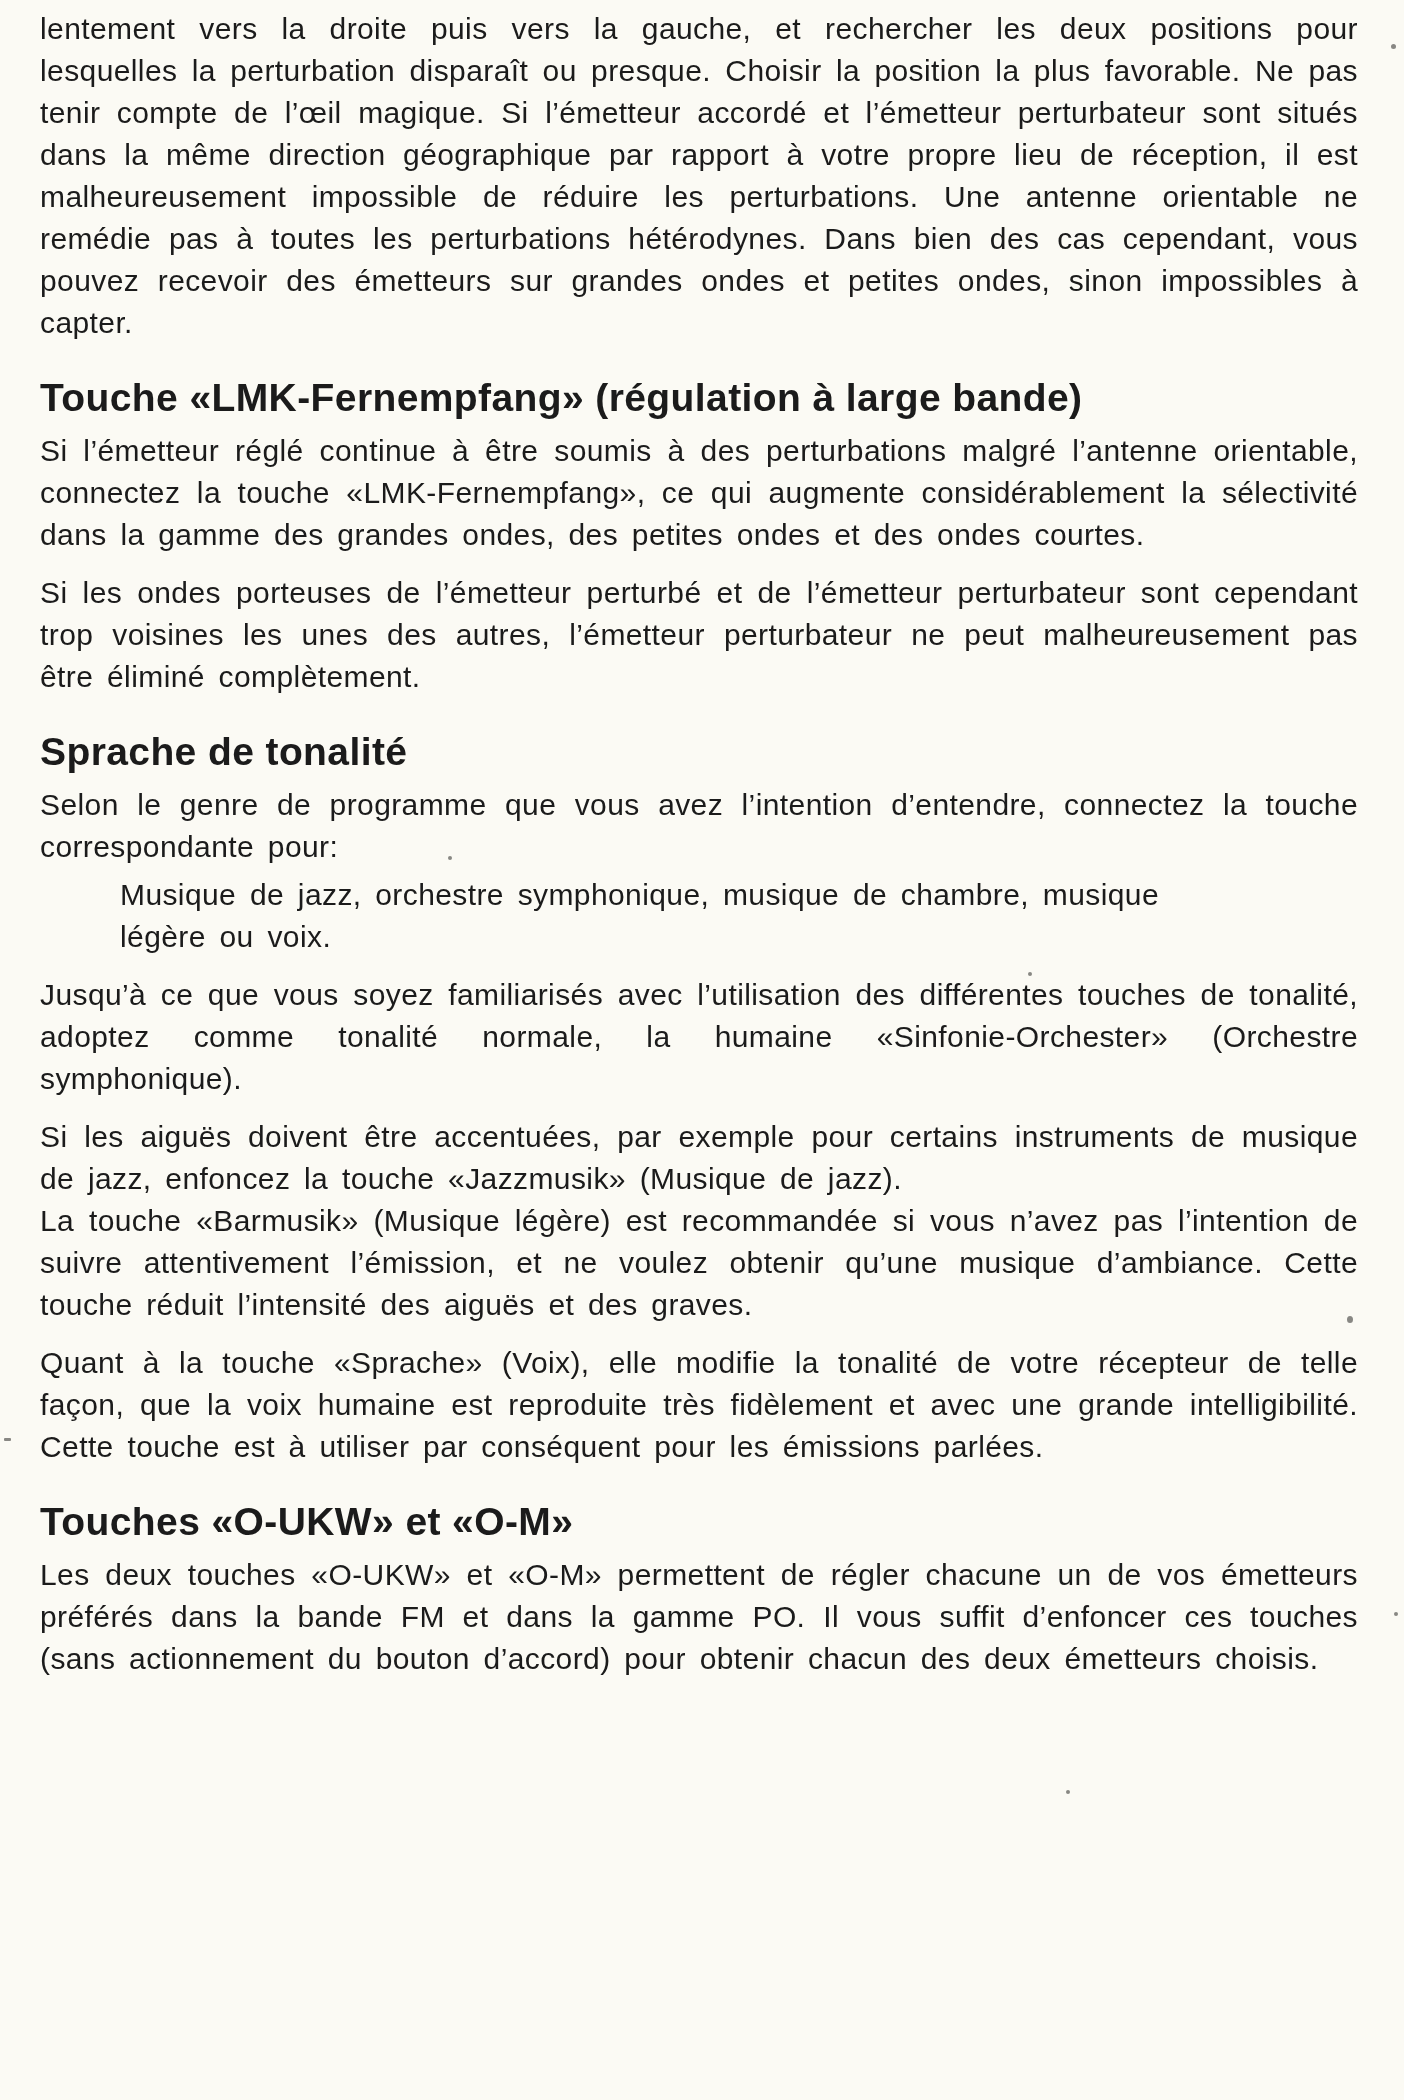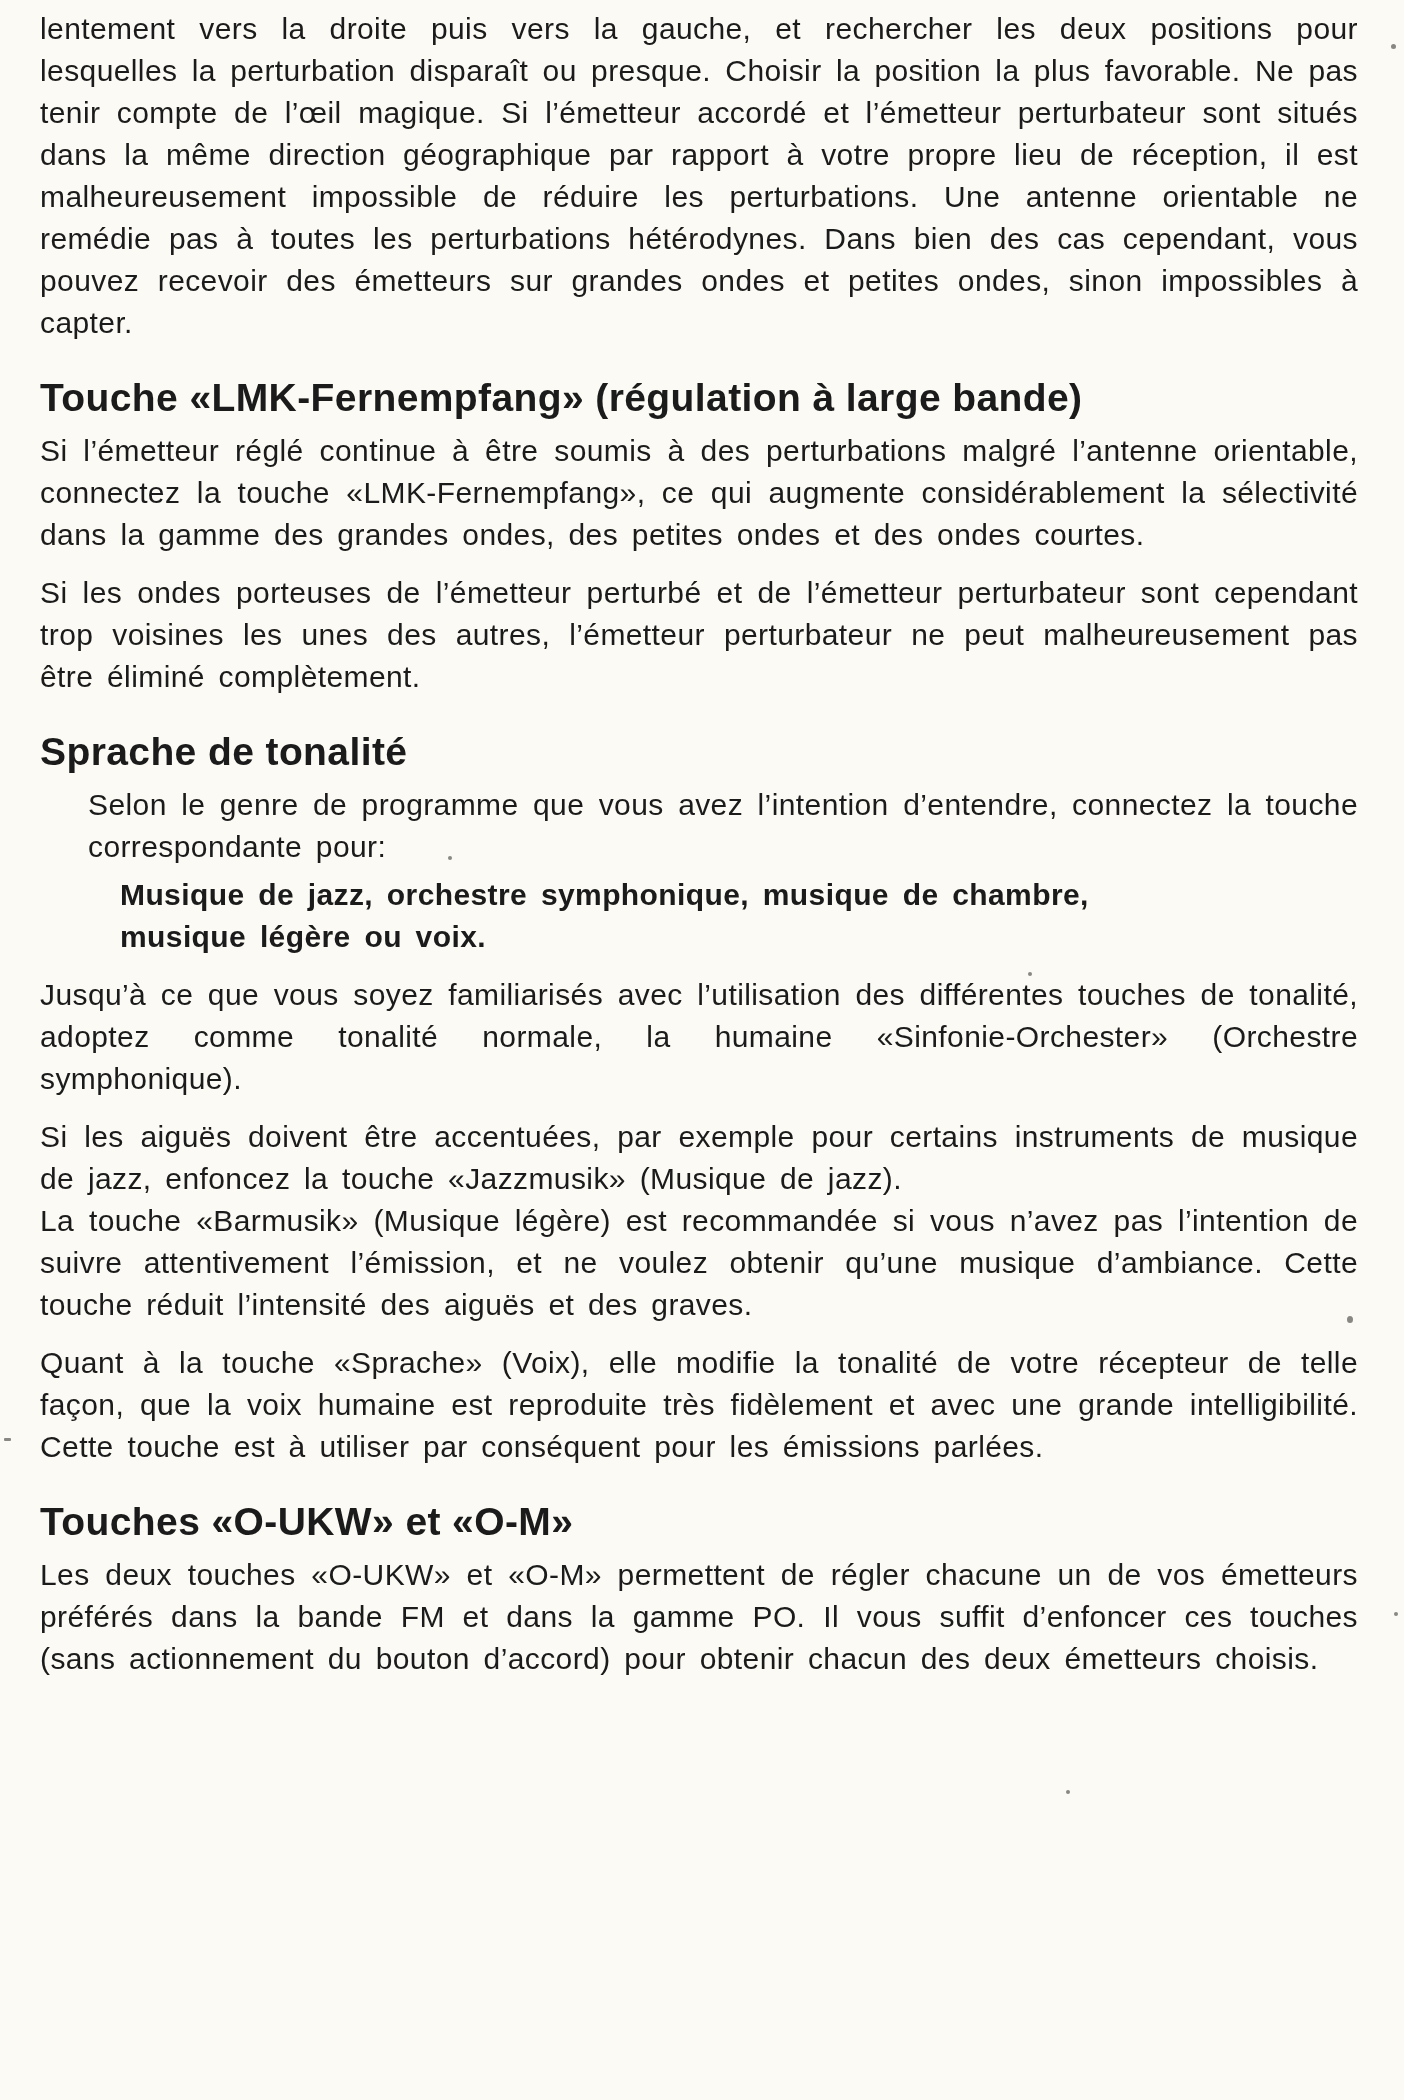--- a/index.html
+++ b/index.html
@@ -24,39 +24,37 @@
     text-align: justify;
     letter-spacing: 0.4px;
     word-spacing: 5px;
     margin: 0 0 16px 0;
   }
   .para.tight {
     margin-bottom: 0;
   }
   .para.semi {
     margin-bottom: 6px;
-    margin-left: 48px;
   }
   .heading {
     font-size: 39px;
     line-height: 44px;
     font-weight: bold;
     letter-spacing: 0.4px;
     margin: 32px 0 10px 0;
   }
   .indented {
     font-size: 30px;
     line-height: 42px;
     letter-spacing: 0.4px;
     word-spacing: 5px;
     text-align: left;
     margin: 0 0 16px 0;
     padding-left: 80px;
     padding-right: 140px;
-    font-weight: bold;
   }
   .speck {
     position: absolute;
     background: #4a4a46;
     border-radius: 50%;
     opacity: 0.65;
   }
 </style>
 </head>
 <body>

